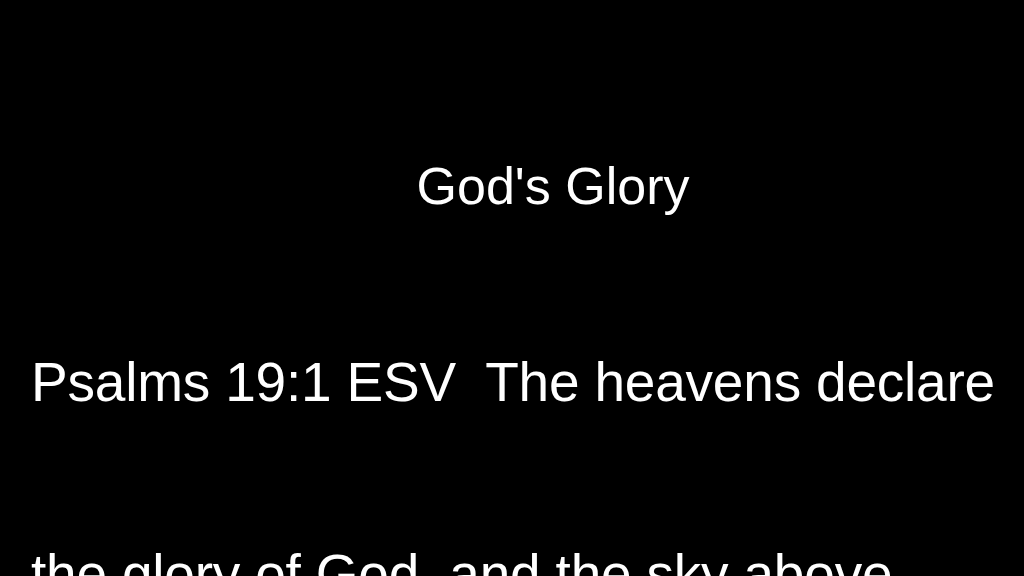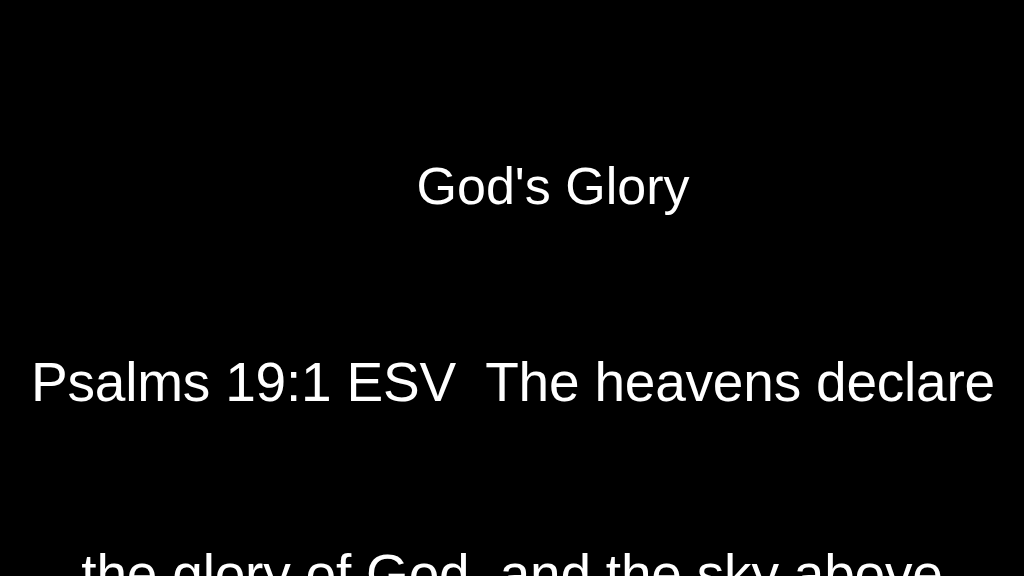--- a/index.html
+++ b/index.html
@@ -56,21 +56,20 @@
     font-weight: 400;
     line-height: 64px;
     letter-spacing: -0.2px;
     white-space: pre-wrap;
     word-spacing: 0px;
   }
 
   .verse-line {
     display: block;
     white-space: pre;
-    text-align: center;
   }
 </style>
 </head>
 <body>
 
 <div id="slide">
 
   <div id="text-block">
 
     <div class="slide-title">God's Glory</div>

